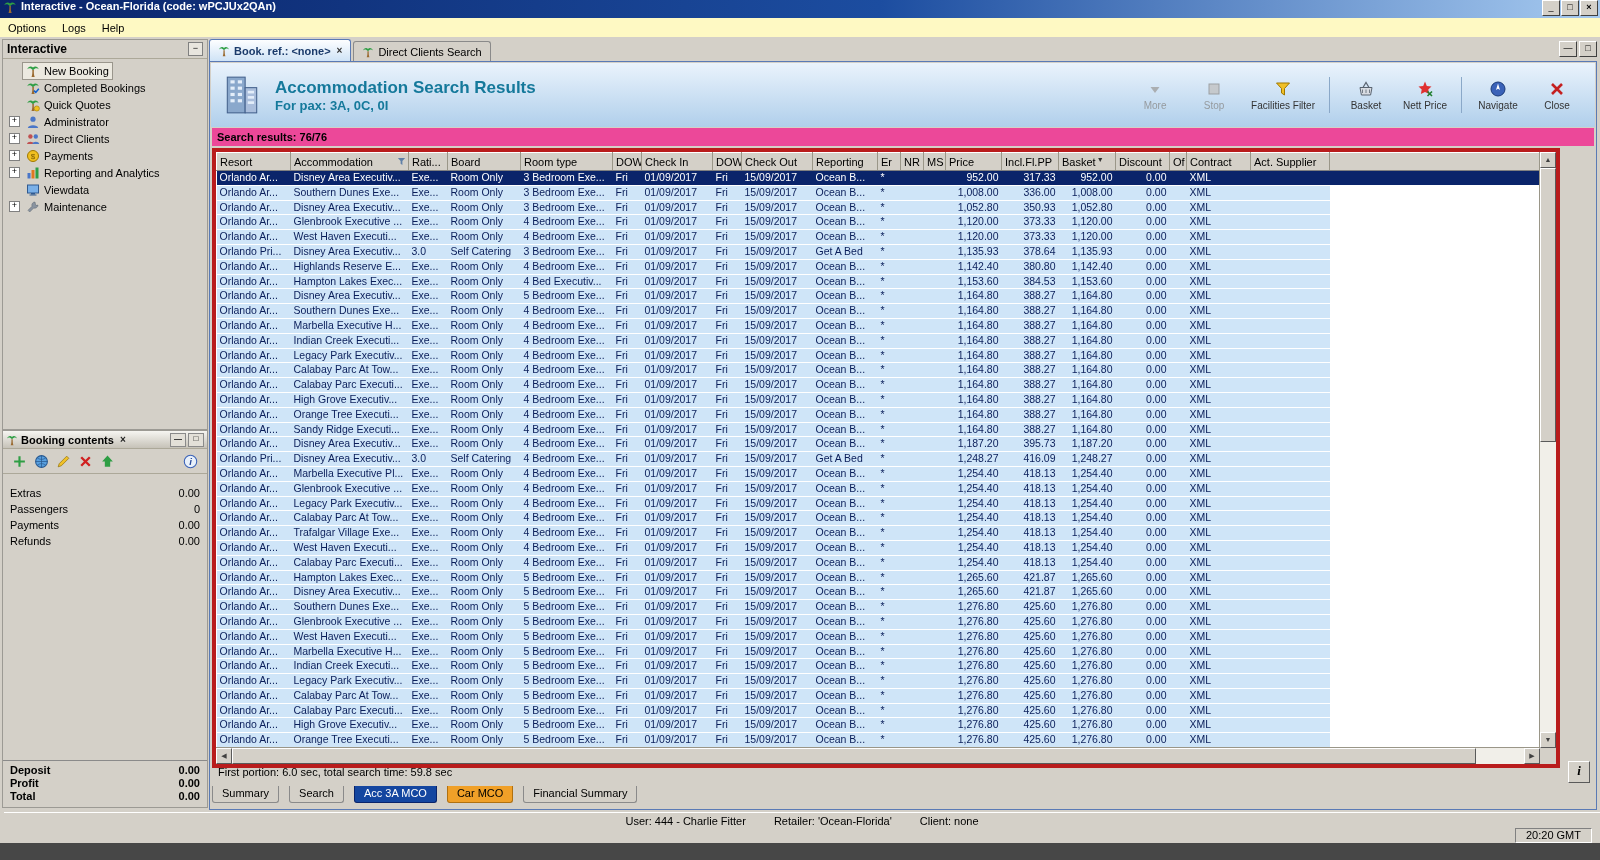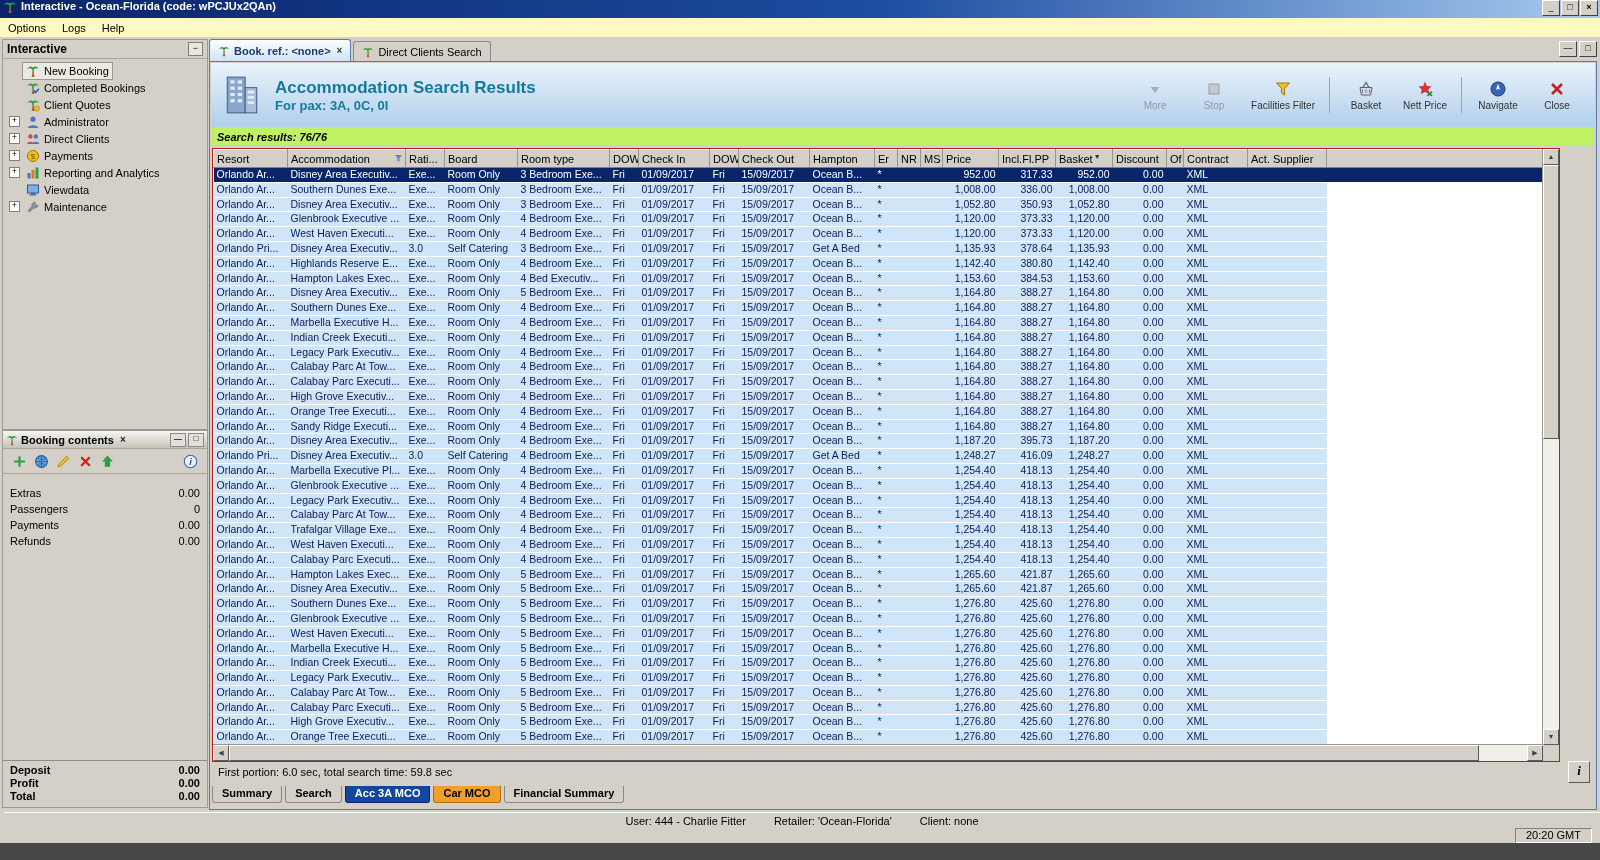--- a/index.html
+++ b/index.html
@@ -87,25 +87,25 @@
   .bld svg{width:100%;height:100%;}
   .banner-title{color:#15799b;font-size:17px;font-weight:bold;line-height:21px;}
   .banner-sub{color:#15799b;font-size:13px;font-weight:bold;}
   .banner-tools{margin-left:auto;display:flex;align-items:center;gap:3px;}
   .toolbtn{min-width:44px;display:flex;flex-direction:column;align-items:center;gap:2px;
     padding:3px 6px;font-size:10px;color:#333;white-space:nowrap;}
   .toolbtn.disabled{color:#8a8a8a;filter:grayscale(1);opacity:.8;}
   .tool-sep{width:1px;height:36px;background:#8aa8c8;margin:0 5px;}
 
   .resultsbar{position:absolute;left:2px;top:66px;right:2px;height:18px;line-height:18px;
-    font-weight:bold;padding-left:5px;background:#bef264;font-style:italic;}
+    font-weight:bold;padding-left:5px;background:#ec4899;}
 
   
   .results-area{position:absolute;left:2px;top:86px;right:36px;height:612px;
-    background:#fff;border:1px solid #b91c1c;padding-left:12px;}
+    background:#fff;border:4px solid #b91c1c;padding-left:12px;}
   .grid-wrap{position:absolute;left:0;top:0;right:16px;bottom:16px;overflow:hidden;}
   table{border-collapse:collapse;table-layout:fixed;width:100%;}
   thead th{height:17px;background:#d4d0c8;border:1px solid;
     border-color:#fff #9a9688 #808080 #fff;font-weight:normal;font-size:11px;
     text-align:left;padding:0 3px;overflow:hidden;white-space:nowrap;position:relative;}
   .th-funnel{position:absolute;right:2px;top:4px;width:9px;height:9px;display:inline-flex;}
   .th-funnel svg{width:100%;height:100%;}
   .th-sort{font-size:7px;vertical-align:top;color:#303030;margin-left:1px;}
   tbody td{height:13.8px;line-height:13.8px;font-size:10.5px;padding:0 3px;
     color:#0a1e5a;background:#cfe5f8;border-bottom:1px solid #fff;
@@ -130,21 +130,21 @@
     background:#d4d0c8;border:1px solid;border-color:#fff #5a5a5a #5a5a5a #fff;
     box-sizing:border-box;}
   .sb-corner{position:absolute;right:0;bottom:0;width:16px;height:16px;background:#d4d0c8;}
 
   .footer-text{position:absolute;left:8px;top:704px;}
   .info-button{position:absolute;right:6px;top:699px;width:20px;height:20px;
     background:#d4d0c8;border:1px solid;border-color:#fff #5a5a5a #5a5a5a #fff;
     text-align:center;line-height:18px;font-weight:bold;font-style:italic;
     font-family:"Liberation Serif",serif;font-size:13px;}
 
-  .bottom-tabs{position:absolute;left:2px;top:724px;display:flex;gap:3px;font-weight:bold;}
+  .bottom-tabs{position:absolute;left:2px;top:724px;display:flex;gap:10px;}
   .btab{height:16px;line-height:15px;padding:0 9px;background:#d4d0c8;
     border:1px solid #8a8a8a;border-top:none;border-radius:0 0 3px 3px;white-space:nowrap;}
   .btab.active-blue{background:#1446a0;color:#fff;border-color:#0a246a;}
   .btab.highlight-orange{background:#f0a028;color:#000;border-color:#b07010;}
 
   
   .statusbar1{position:absolute;left:4px;right:0;top:812px;height:15px;background:#d4d0c8;
     border-top:1px solid #fff;display:flex;justify-content:center;align-items:center;gap:28px;}
   .statusbar2{position:absolute;left:0;right:0;top:827px;height:16px;background:#d4d0c8;
     display:flex;justify-content:flex-end;align-items:center;padding-right:8px;}
@@ -212,21 +212,21 @@
         <div class="tree-item">
           <span class="plus-spacer"></span>
           <span class="row-sel">
             <span class="ic">
               <svg viewBox="0 0 14 14">
                 <path d="M6.3 6h1.6c-.2 2.5 0 5 .8 7H5.5c.8-2 1-4.5.8-7z" fill="#9a6a30"></path>
                 <path d="M7 6.2C5 3.8 2.8 3.6 1.2 5.2 2 2.6 5 1.4 7 3.4 9 1.4 12 2.6 12.8 5.2 11.2 3.6 9 3.8 7 6.2z" fill="#2e9e44"></path>
                 <circle cx="10.8" cy="10.5" r="2.6" fill="#f0c020" stroke="#a07800" stroke-width=".6"></circle>
               </svg>
             </span>
-            <span class="tree-label">Client Quotes</span>
+            <span class="tree-label">Quick Quotes</span>
           </span>
         </div>
         <div class="tree-item">
           <span class="plusbox">+</span>
           <span class="row-sel">
             <span class="ic">
               <svg viewBox="0 0 14 14">
                 <circle cx="7" cy="4.2" r="2.6" fill="#4a76c8"></circle>
                 <path d="M1.8 13c.4-3.6 10-3.6 10.4 0z" fill="#4a76c8"></path>
               </svg>
@@ -534,21 +534,21 @@
                       <path d="M1 1h8L6 4.5V9L4 7.5V4.5z" fill="#6080a8"></path>
                     </svg>
                   </span></th>
                 <th><span class="th-text">Rati...</span></th>
                 <th><span class="th-text">Board</span></th>
                 <th><span class="th-text">Room type</span></th>
                 <th><span class="th-text">DOW</span></th>
                 <th><span class="th-text">Check In</span></th>
                 <th><span class="th-text">DOW</span></th>
                 <th><span class="th-text">Check Out</span></th>
-                <th><span class="th-text">Hampton</span></th>
+                <th><span class="th-text">Reporting</span></th>
                 <th><span class="th-text">Er</span></th>
                 <th><span class="th-text">NR</span></th>
                 <th><span class="th-text">MS</span></th>
                 <th><span class="th-text">Price</span></th>
                 <th><span class="th-text">Incl.Fl.PP</span></th>
                 <th><span class="th-text">Basket</span><span class="th-sort">▼</span></th>
                 <th><span class="th-text">Discount</span></th>
                 <th><span class="th-text">Of</span></th>
                 <th><span class="th-text">Contract</span></th>
                 <th><span class="th-text">Act. Supplier</span></th>

